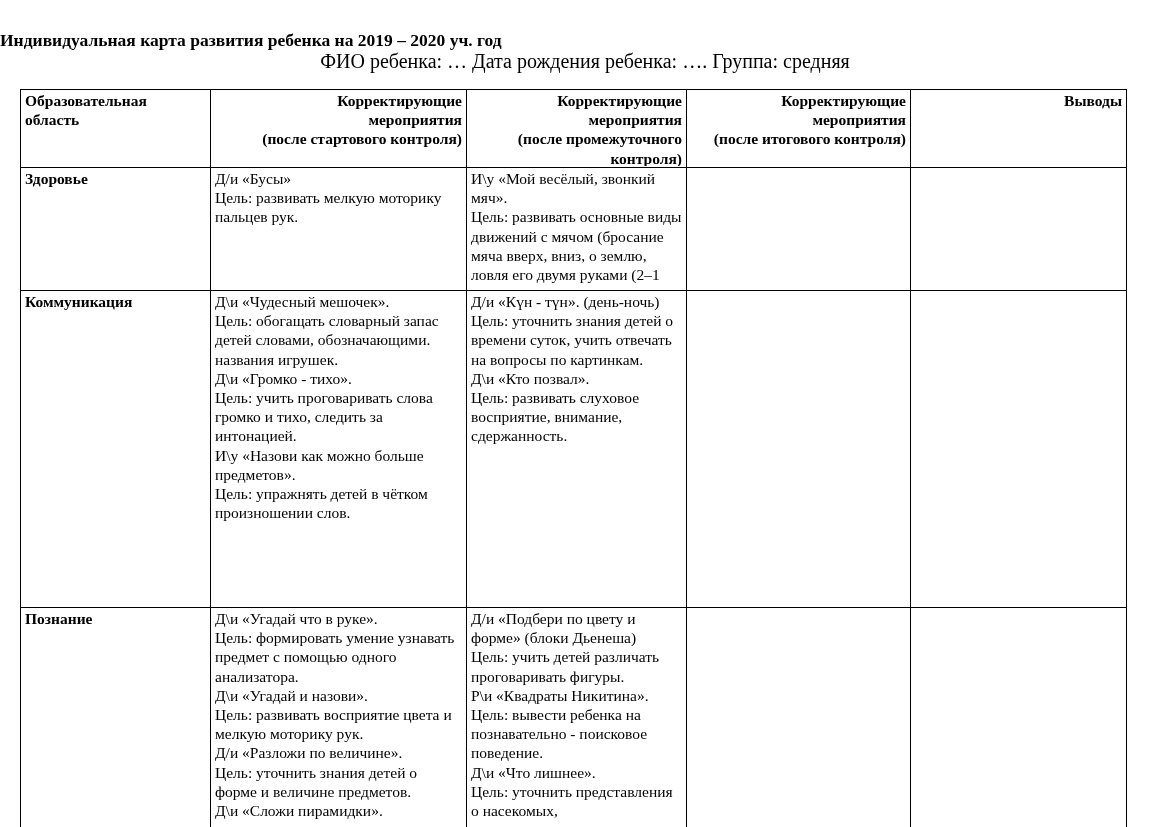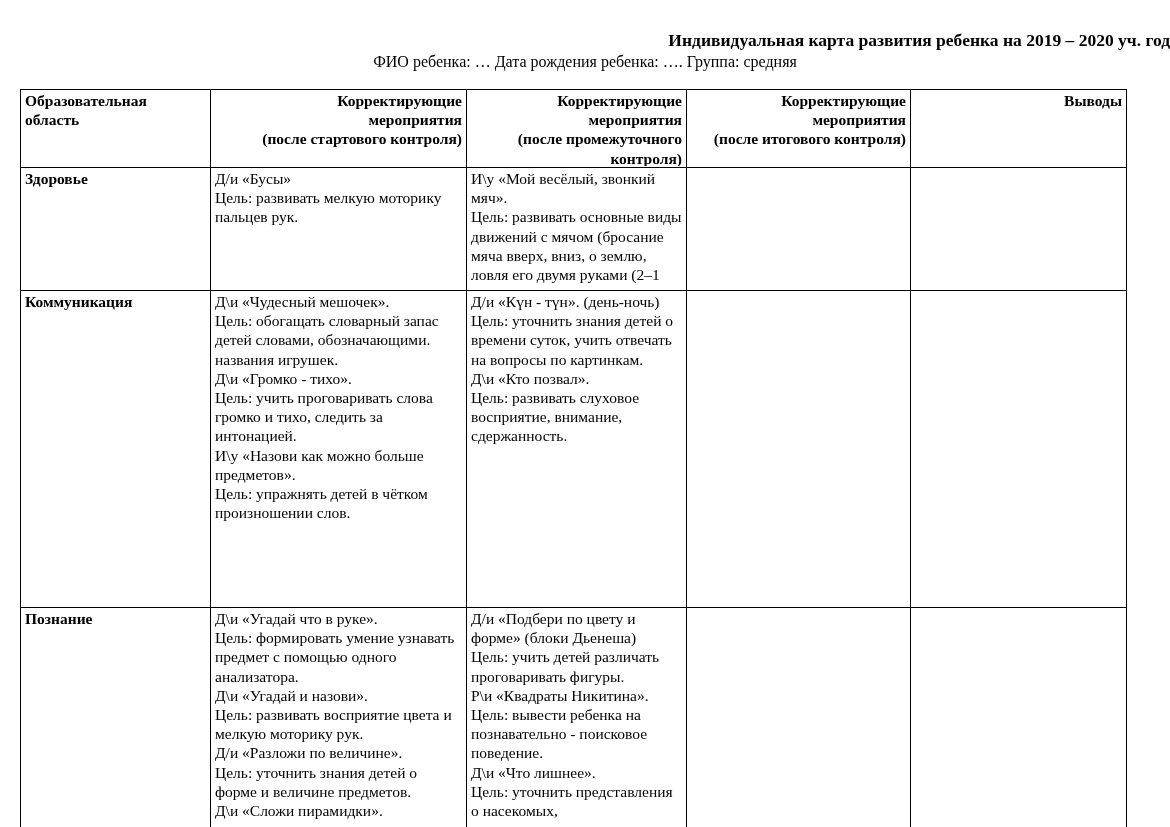--- a/index.html
+++ b/index.html
@@ -11,28 +11,28 @@
   }
   .page {
     position: relative;
     width: 1170px;
     height: 827px;
     background: #ffffff;
     overflow: hidden;
   }
   .doc-title {
     padding-top: 30px;
-    text-align: right;
+    text-align: left;
     font-weight: bold;
     font-size: 17.5px;
     line-height: 21px;
   }
   .doc-subtitle {
     text-align: center;
-    font-size: 16px;
+    font-size: 20px;
     line-height: 21px;
   }
   table.grid {
     border-collapse: collapse;
     table-layout: fixed;
     width: 1106px;
     margin-left: 20px;
     margin-top: 17px;
   }
   table.grid td {

